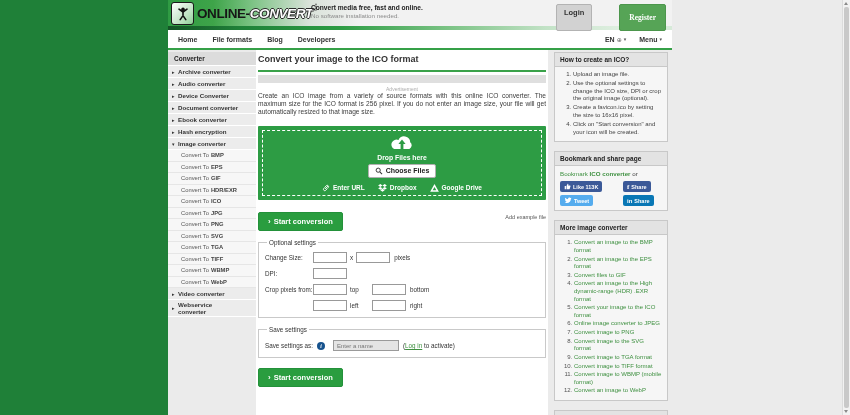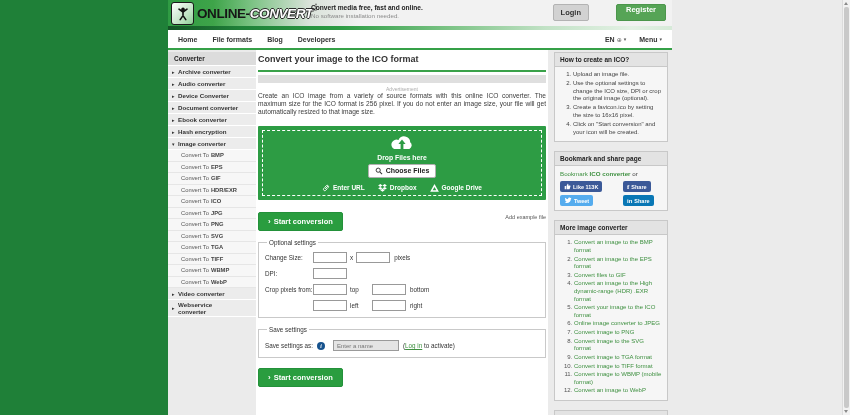--- a/index.html
+++ b/index.html
@@ -20,21 +20,21 @@
     text-shadow:1px 0 0 #2a2a2a,-1px 0 0 #2a2a2a,0 1px 0 #2a2a2a,0 -1px 0 #2a2a2a;}
   .brand .b3{display:inline-block;font-size:3.5px;color:#555;letter-spacing:0;transform:rotate(90deg) translateX(-2px);
     font-style:normal;text-shadow:none;vertical-align:top;width:5px;}
   .tagline{position:absolute;left:143px;top:4px;line-height:1.25;}
   .tagline .t1{font-size:6.6px;font-weight:bold;color:#222;}
   .tagline .t2{font-size:6.2px;color:#8a8a8a;}
   .auth{position:absolute;right:6px;top:4px;display:flex;gap:27px;}
   .btn-login{background:#d2d2d2;border:1px solid #b3b3b3;color:#333;font-size:7.5px;font-weight:bold;
     padding:3px 7px;border-radius:2px;}
   .btn-register{background:#56a456;border:1px solid #4c964c;color:#fff;font-size:7.5px;font-weight:bold;
-    padding:0 9px;border-radius:2px;}
+    padding:8px 9px;border-radius:2px;font-family:Liberation Serif, serif;}
   .green-strip{height:4px;background:linear-gradient(90deg,#145426,#1f8038 14%,#2d9c44 34%,#79c283 55%,#c2e2c6 75%,#e4f1e5 92%,#d6ead8);}
   .navbar{height:18px;background:#fff;border-bottom:2px solid #35a047;display:flex;align-items:center;
     padding:0 10px;gap:15px;}
   .nav-item{font-size:7px;font-weight:bold;color:#333;}
   .nav-right{margin-left:auto;display:flex;gap:13px;align-items:center;}
   .nav-mini{font-size:7px;font-weight:bold;color:#333;display:flex;align-items:center;gap:2px;}
   .glyph{font-family:"DejaVu Sans",sans-serif;}
   .globe{font-size:6px;color:#666;font-weight:normal;}
   .caret{font-size:5px;color:#555;}
 

